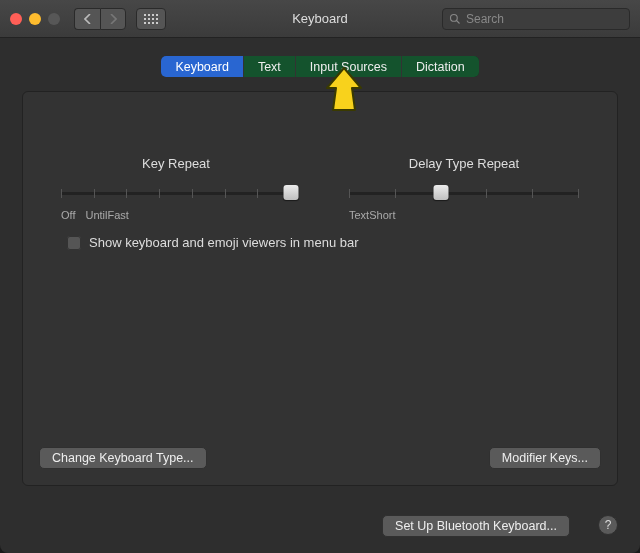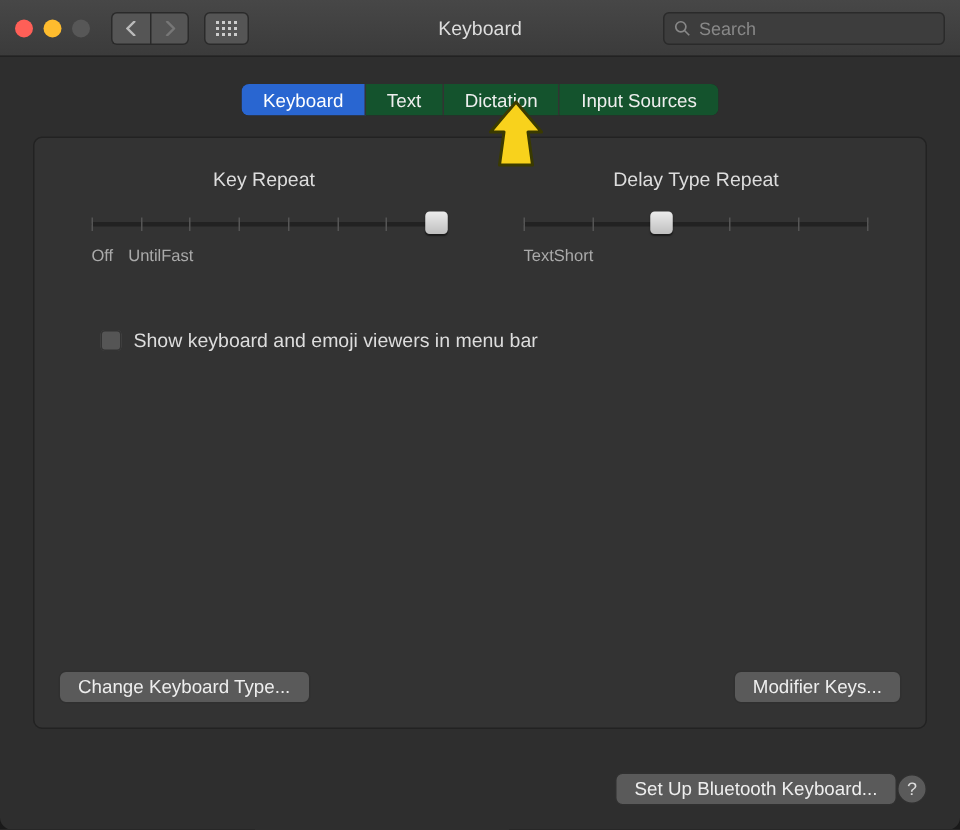--- a/index.html
+++ b/index.html
@@ -26,38 +26,38 @@
 
   .content { padding: 18px 22px 0; position:relative; height: calc(100% - 38px); }
   .tabs { display:flex; justify-content:center; }
   .seg { display:flex; border-radius:5px; overflow:hidden; box-shadow: inset 0 0 0 1px #222; }
   .seg button { height:21px; padding:0 14px; background:#14532d; color:#eee; border:none; font-size:12.5px; border-right:1px solid #333; }
   .seg button:last-child { border-right:none; }
   .seg button.active { background:#2966d1; color:#fff; }
 
   .panel { background:#333333; border:1px solid #222; border-radius:6px; padding: 20px 38px 18px; margin-top:14px; height: 395px; position:relative; }
   .sliders { display:flex; justify-content:space-between; }
-  .sliderblock { width: 230px; text-align:center; }
+  .sliderblock { width: 230px; text-align:center;margin-top:44px; }
   .sliderblock .label { color:#ddd; font-size:13px; margin-bottom:12px; }
   .track { position:relative; height:20px; }
   .rail { position:absolute; left:0; right:0; top:9px; height:3px; background:#222; border-radius:2px; }
   .ticks { position:absolute; left:0; right:0; top:6px; height:9px; display:flex; justify-content:space-between; }
   .ticks span { width:1px; height:9px; background:#555; }
   .knob { position:absolute; top:2px; width:15px; height:15px; background:linear-gradient(#ececec,#bfbfbf); border-radius:3px; transform:translateX(-50%); box-shadow:0 1px 1px rgba(0,0,0,.5); }
   .scale { display:flex; justify-content:flex-start; color:#aaa; font-size:11px; margin-top:6px; }
   .scale .left { display:flex; gap:10px; }
 
-  .checkrow { display:flex; align-items:center; gap:8px; margin-top:42px; color:#ddd; font-size:13px; margin-left:6px; }
+  .checkrow { display:flex; align-items:center; gap:8px; margin-top:14px; color:#ddd; font-size:13px; margin-left:6px; }
   .checkbox { width:14px; height:14px; border-radius:3px; background:#555; box-shadow: inset 0 0 0 1px #333; }
 
   .panel-btn { position:absolute; bottom:16px; height:22px; padding:0 12px; background:#5a5a5a; color:#eee; border:1px solid #303030; border-radius:5px; font-size:12.5px;text-align:center; }
   .panel-btn.left  { left:16px; }
   .panel-btn.right { right:16px; }
 
-  .footer { position:absolute; bottom:16px; right:22px; display:flex; align-items:center; gap:0; }
+  .footer { position:absolute; bottom:16px; right:22px; display:flex; align-items:flex-start; gap:28px; }
   .footer .fbtn { height:22px; padding:0 12px; background:#5a5a5a; color:#eee; border:1px solid #303030; border-radius:5px; font-size:12.5px; }
   .help { width:20px; height:20px; border-radius:50%; background:#5a5a5a; color:#ddd; border:1px solid #303030; display:flex;align-items:center;justify-content:center; font-size:12px; }
 
   
   .cursor { position:absolute; left:323px; top:64px; width:42px; height:52px; pointer-events:none; }
 </style>
 </head>
 <body>
 
 <div class="window">
@@ -103,22 +103,22 @@
         </svg>
       <input placeholder="Search" style="">
     </div>
   </div>
 
   <div class="content">
     <div class="tabs">
       <div class="seg">
         <button class="active">Keyboard</button>
         <button>Text</button>
+        <button>Input Sources</button>
         <button>Dictation</button>
-        <button>Input Sources</button>
       </div>
     </div>
 
     <div class="panel">
       <div class="sliders">
         <div class="sliderblock">
           <div class="label">Key Repeat</div>
           <div class="track">
             <div class="rail"></div>
             <div class="ticks">

